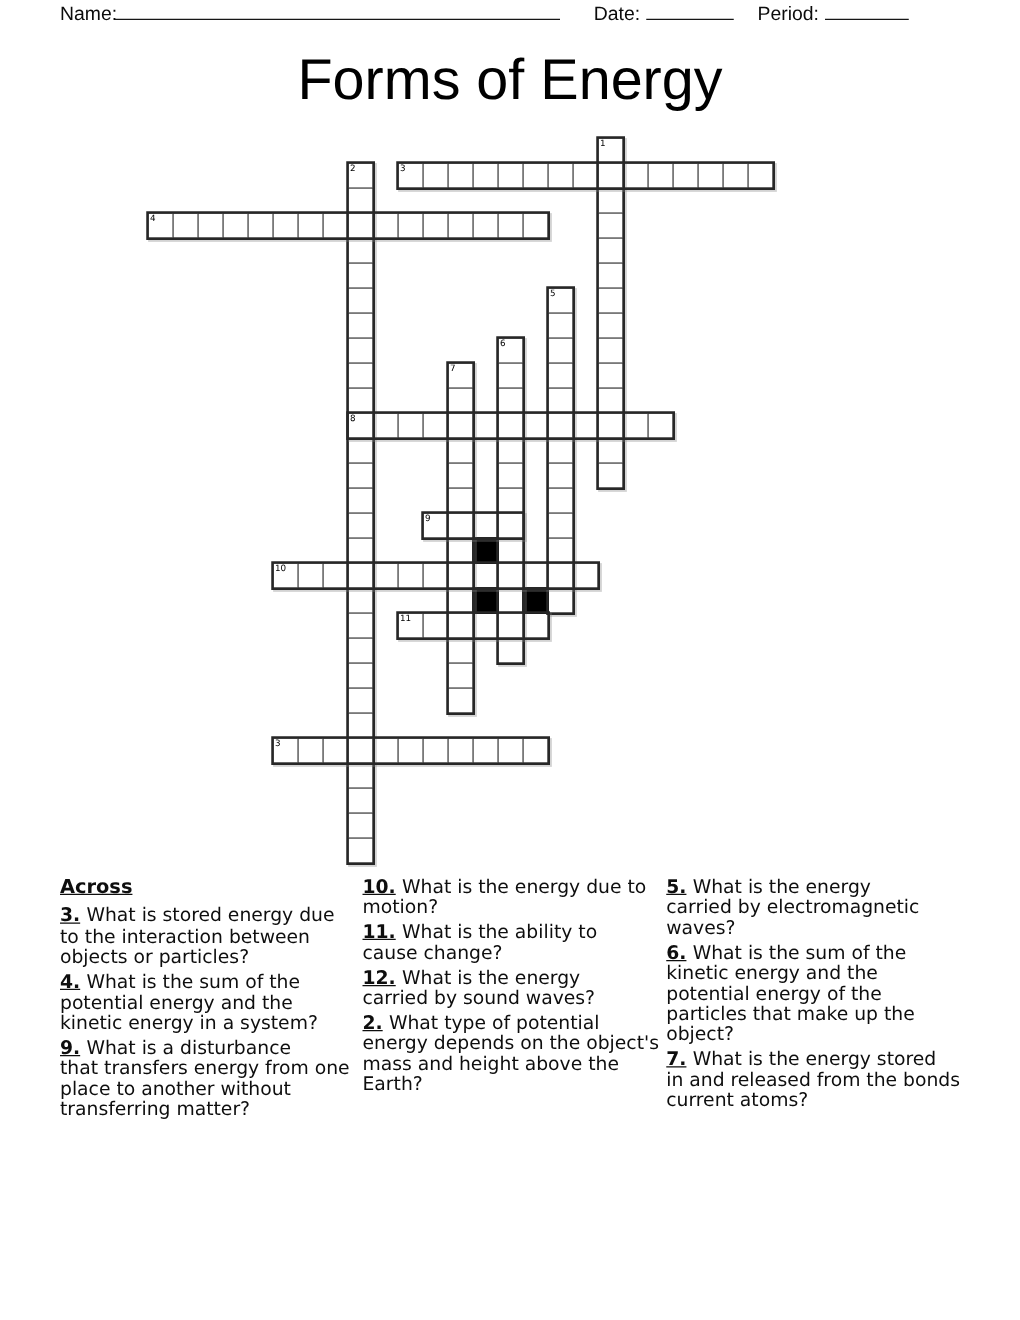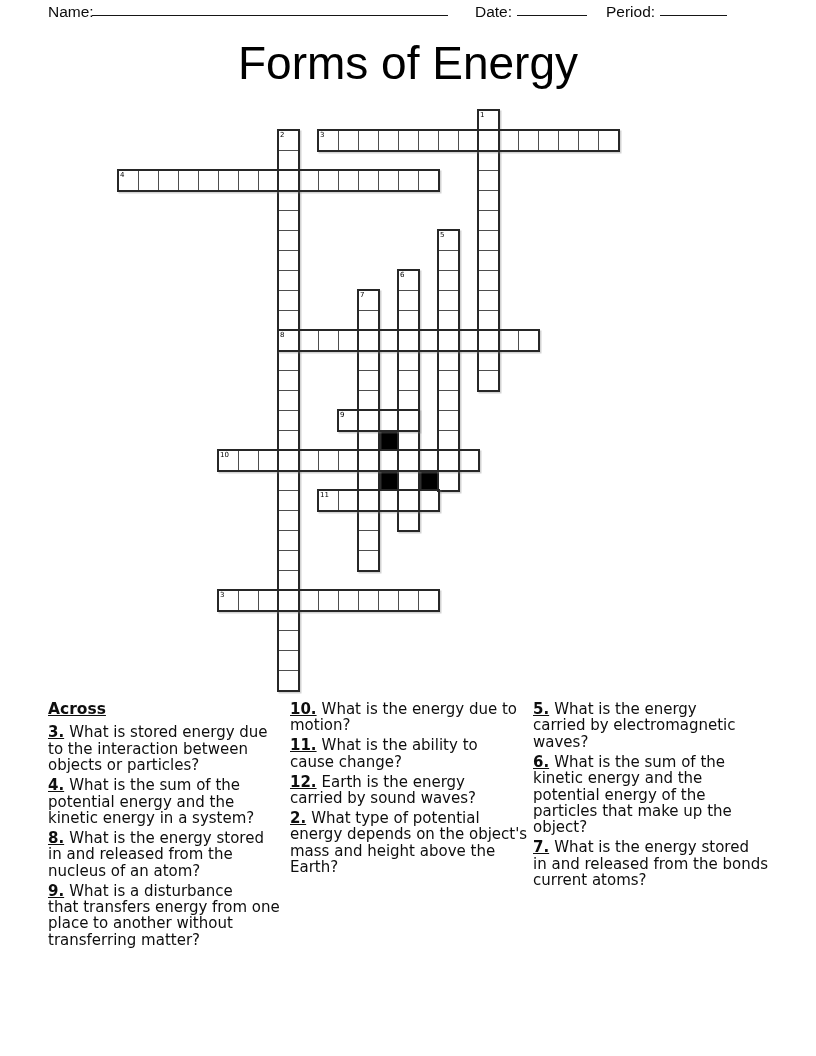--- a/index.html
+++ b/index.html
@@ -217,34 +217,31 @@
   </div>
 
 <div class="clue-col" style="left:48px;width:246px;">
     <div class="clue-heading">Across</div>
     <div class="clue"><span class="num">3.</span><span class="txt">What is stored energy due
 to the interaction between
 objects or particles?</span></div>
     <div class="clue"><span class="num">4.</span><span class="txt">What is the sum of the
 potential energy and the
 kinetic energy in a system?</span></div>
-    <div class="clue"><span class="num">8.</span><span class="txt">What is the energy stored
-in and released from the
-nucleus of an atom?</span></div>
     <div class="clue"><span class="num">9.</span><span class="txt">What is a disturbance
 that transfers energy from one
 place to another without
 transferring matter?</span></div>
   </div>
 <div class="clue-col" style="left:290px;width:246px;">
     <div class="clue"><span class="num">10.</span><span class="txt">What is the energy due to
 motion?</span></div>
     <div class="clue"><span class="num">11.</span><span class="txt">What is the ability to
 cause change?</span></div>
-    <div class="clue"><span class="num">12.</span><span class="txt">Earth is the energy
+    <div class="clue"><span class="num">12.</span><span class="txt">What is the energy
 carried by sound waves?</span></div>
     <div class="clue"><span class="num">2.</span><span class="txt">What type of potential
 energy depends on the object's
 mass and height above the
 Earth?</span></div>
   </div>
 <div class="clue-col" style="left:533px;width:252px;">
     <div class="clue"><span class="num">5.</span><span class="txt">What is the energy
 carried by electromagnetic
 waves?</span></div>

